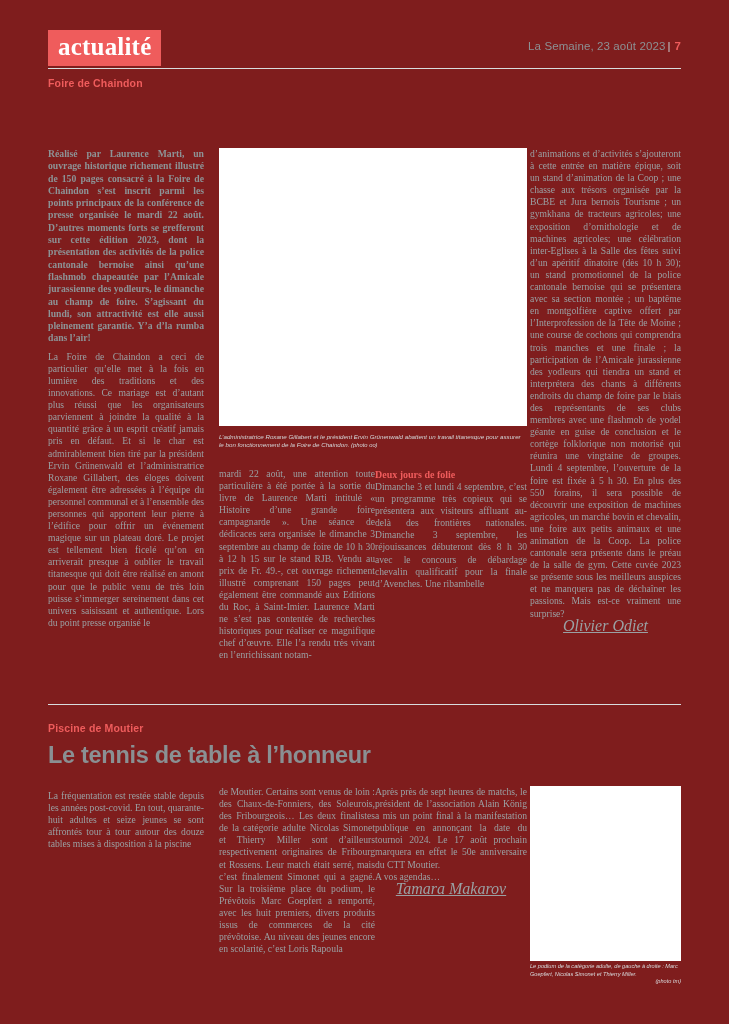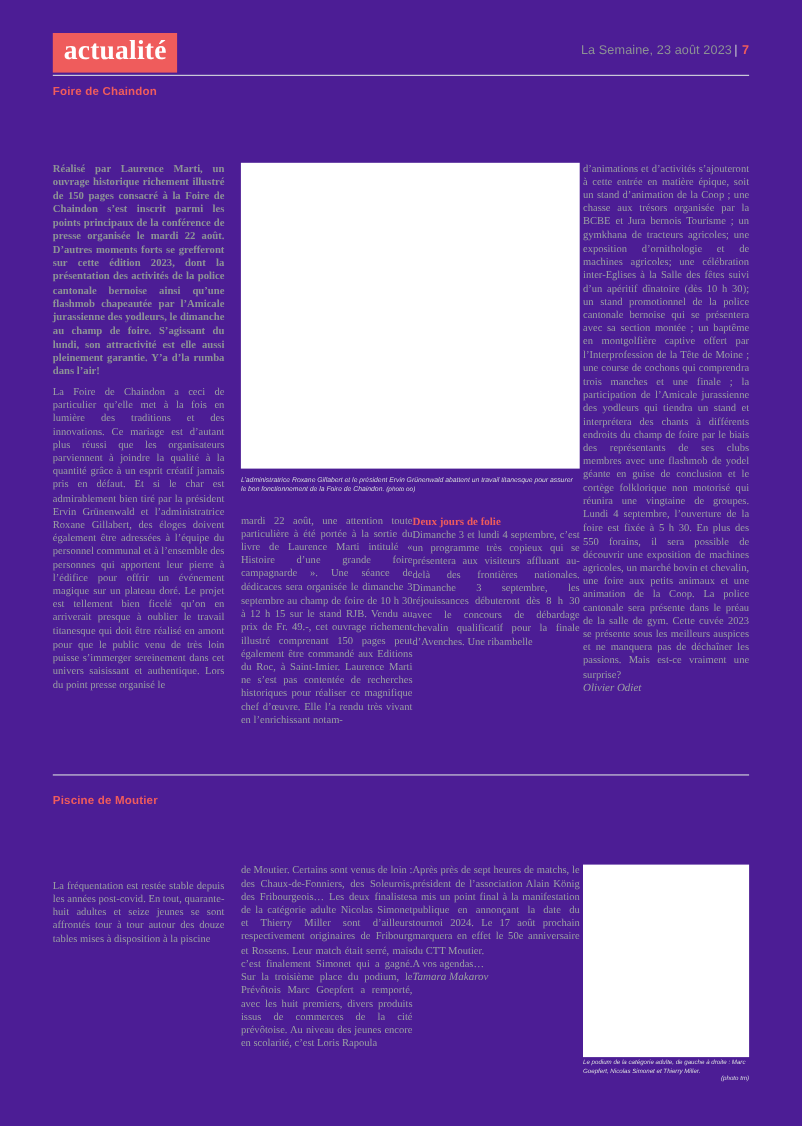--- a/index.html
+++ b/index.html
@@ -13,21 +13,21 @@
     font-family: "Liberation Serif", serif;
     color: #8a8f92;
     overflow: hidden;
     position: relative;
   }
   .page {
     position: absolute;
     left: 0; top: 0;
     width: 729px;
     height: 1024px;
-    background: #4c1d95;
+    background: #7f1d1d;
   }
 
   
   .masthead {
     position: absolute;
     left: 48px;
     top: 30px;
     width: 633px;
     height: 36px;
   }
@@ -126,25 +126,26 @@
   .subhead {
     font-family: "Liberation Serif", serif;
     font-weight: bold;
     color: #ef5c5c;
     font-size: 10px;
     line-height: 13px;
     margin-top: 6px;
     margin-bottom: 1px;
   }
   .signature {
-    text-align: left;
+    text-align: center;
     font-style: italic;
-    font-size: 10px;
+    font-size: 16px;
     color: #9aa0a3;
     margin-top: 5px;
+    text-decoration: underline;
   }
 
   
   #a1c1 { left: 48px;  top: 148px; width: 156px; }
   #a1c2 { left: 219px; top: 468px; width: 156px; }
   #a1c3 { left: 375px; top: 468px; width: 152px; }
   #a1c4 { left: 530px; top: 148px; width: 151px; }
 
   
   .photo {
@@ -235,23 +236,24 @@
   </div>
 
   <div class="col" id="a1c4">
     <p>d’animations et d’activités s’ajouteront à cette entrée en matière épique, soit un stand d’animation de la Coop ; une chasse aux trésors organisée par la BCBE et Jura bernois Tourisme ; un gymkhana de tracteurs agricoles; une exposition d’ornithologie et de machines agricoles; une célébration inter-Eglises à la Salle des fêtes suivi d’un apéritif dînatoire (dès 10 h 30); un stand promotionnel de la police cantonale bernoise qui se présentera avec sa section montée ; un baptême en montgolfière captive offert par l’Interprofession de la Tête de Moine ; une course de cochons qui comprendra trois manches et une finale ; la participation de l’Amicale jurassienne des yodleurs qui tiendra un stand et interprétera des chants à différents endroits du champ de foire par le biais des représentants de ses clubs membres avec une flashmob de yodel géante en guise de conclusion et le cortège folklorique non motorisé qui réunira une vingtaine de groupes. Lundi 4 septembre, l’ouverture de la foire est fixée à 5 h 30. En plus des 550 forains, il sera possible de découvrir une exposition de machines agricoles, un marché bovin et chevalin, une foire aux petits animaux et une animation de la Coop. La police cantonale sera présente dans le préau de la salle de gym. Cette cuvée 2023 se présente sous les meilleurs auspices et ne manquera pas de déchaîner les passions. Mais est-ce vraiment une surprise?</p>
     <p class="signature">Olivier Odiet</p>
   </div>
 
   <div class="rule" id="rule-mid"></div>
 
   <div class="kicker" id="kicker-2">Piscine de Moutier</div>
+  <h1 class="headline" id="headline-2" style="margin:0;">Le tennis de table à l’honneur</h1>
 
   <div class="col" id="a2c1">
-    <p style="margin-top:14px;">La fréquentation est restée stable depuis les années post-covid. En tout, quarante-huit adultes et seize jeunes se sont affrontés tour à tour autour des douze tables mises à disposition à la piscine</p>
+    <p style="margin-top:4px;">La fréquentation est restée stable depuis les années post-covid. En tout, quarante-huit adultes et seize jeunes se sont affrontés tour à tour autour des douze tables mises à disposition à la piscine</p>
   </div>
 
   <div class="col" id="a2c2">
     <p>de Moutier. Certains sont venus de loin : des Chaux-de-Fonniers, des Soleurois, des Fribourgeois… Les deux finalistes de la catégorie adulte Nicolas Simonet et Thierry Miller sont d’ailleurs respectivement originaires de Fribourg et Rossens. Leur match était serré, mais c’est finalement Simonet qui a gagné. Sur la troisième place du podium, le Prévôtois Marc Goepfert a remporté, avec les huit premiers, divers produits issus de commerces de la cité prévôtoise. Au niveau des jeunes encore en scolarité, c’est Loris Rapoula</p>
   </div>
 
   <div class="col" id="a2c3">
     <p>Après près de sept heures de matchs, le président de l’association Alain König a mis un point final à la manifestation publique en annonçant la date du tournoi 2024. Le 17 août prochain marquera en effet le 50e anniversaire du CTT Moutier.</p>
     <p>A vos agendas…</p>
     <p class="signature">Tamara Makarov</p>

